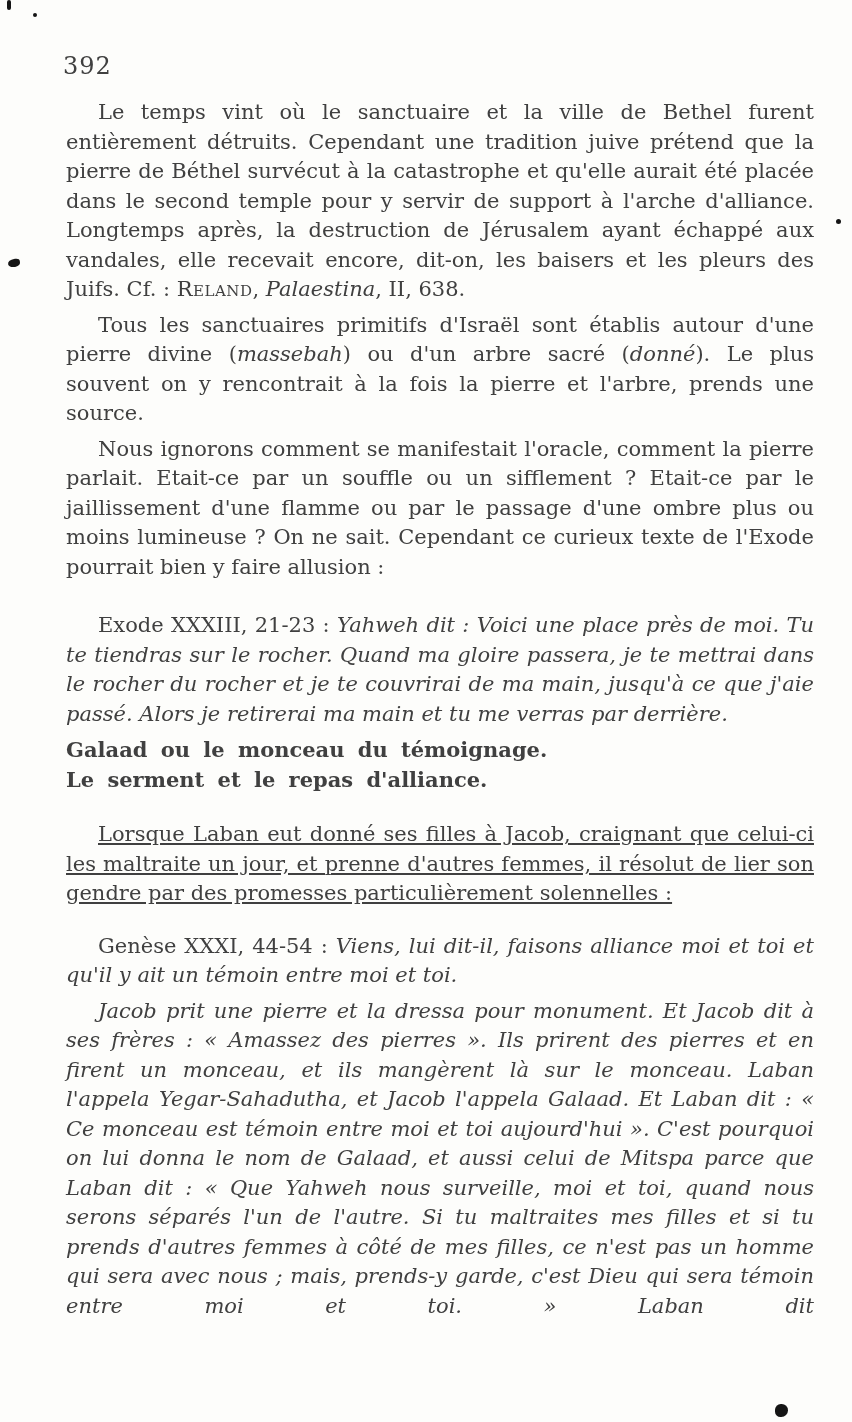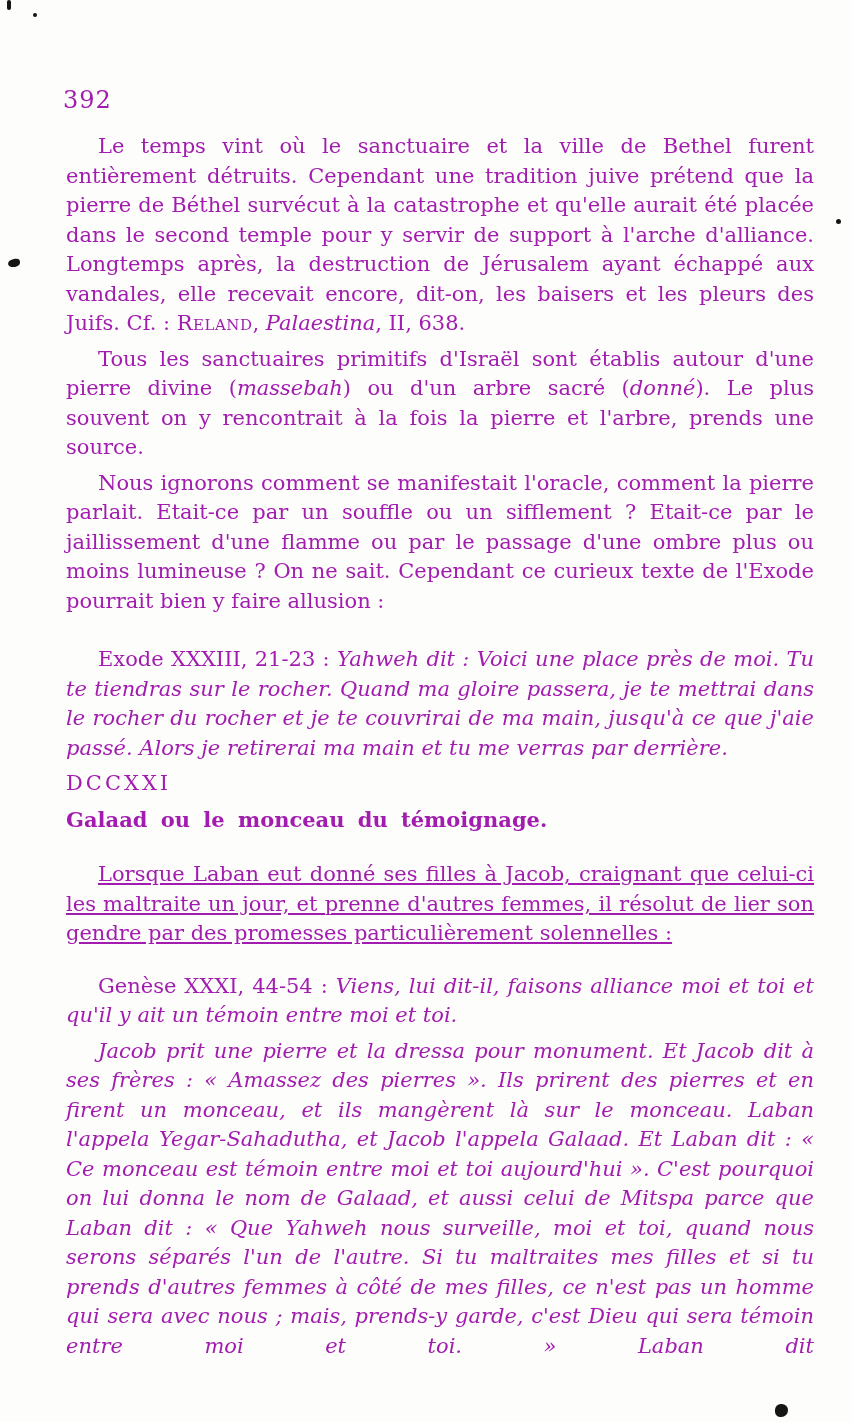--- a/index.html
+++ b/index.html
@@ -6,24 +6,24 @@
     margin: 0;
     padding: 0;
     background: #e8e8e8;
   }
   .page {
     position: relative;
     width: 852px;
     height: 1422px;
     margin: 0 auto;
     background: #fdfdfb;
-    color: #a21caf;
+    color: #404040;
     font-family: "DejaVu Serif", "Liberation Serif", serif;
     box-sizing: border-box;
-    padding: 85px 32px 0 60px;
+    padding: 51px 32px 0 60px;
     overflow: hidden;
   }
   .page-header {
     position: relative;
     height: 30px;
     margin-bottom: 17px;
     text-align: center;
   }
   .page-number {
     position: absolute;
@@ -98,23 +98,22 @@
   <main>
 
     <p class="para indent"><span class="seg-normal">Le temps vint où le sanctuaire et la ville de Bethel furent entièrement détruits. Cependant une tradition juive prétend que la pierre de Béthel survécut à la catastrophe et qu'elle aurait été placée dans le second temple pour y servir de support à l'arche d'alliance. Longtemps après, la destruction de Jérusalem ayant échappé aux vandales, elle recevait encore, dit-on, les baisers et les pleurs des Juifs. Cf. : </span><span class="seg-smallcaps">Reland</span><span class="seg-normal">, </span><span class="seg-italic">Palaestina</span><span class="seg-normal">, II, 638.</span></p>
 
     <p class="para indent"><span class="seg-normal">Tous les sanctuaires primitifs d'Israël sont établis autour d'une pierre divine (</span><span class="seg-italic">massebah</span><span class="seg-normal">) ou d'un arbre sacré (</span><span class="seg-italic">donné</span><span class="seg-normal">). Le plus souvent on y rencontrait à la fois la pierre et l'arbre, prends une source.</span></p>
 
     <p class="para indent"><span class="seg-normal">Nous ignorons comment se manifestait l'oracle, comment la pierre parlait. Etait-ce par un souffle ou un sifflement ? Etait-ce par le jaillissement d'une flamme ou par le passage d'une ombre plus ou moins lumineuse ? On ne sait. Cependant ce curieux texte de l'Exode pourrait bien y faire allusion :</span></p>
 
     <p class="para indent quote-exode"><span class="seg-normal">Exode XXXIII, 21-23 : </span><span class="seg-italic">Yahweh dit : Voici une place près de moi. Tu te tiendras sur le rocher. Quand ma gloire passera, je te mettrai dans le rocher du rocher et je te couvrirai de ma main, jusqu'à ce que j'aie passé. Alors je retirerai ma main et tu me verras par derrière.</span></p>
 
-    <p class="para section-number">DCCXXI</p>
 
-    <p class="para section-title"><span>Galaad ou le monceau du témoignage.</span><br></p>
+    <p class="para section-title"><span>Galaad ou le monceau du témoignage.</span><br><span>Le serment et le repas d'alliance.</span></p>
 
     <p class="para indent para-laban"><span class="seg-normal">Lorsque Laban eut donné ses filles à Jacob, craignant que celui-ci les maltraite un jour, et prenne d'autres femmes, il résolut de lier son gendre par des promesses particulièrement solennelles :</span></p>
 
     <p class="para indent quote-genese"><span class="seg-normal">Genèse XXXI, 44-54 : </span><span class="seg-italic">Viens, lui dit-il, faisons alliance moi et toi et qu'il y ait un témoin entre moi et toi.</span></p>
 
     <p class="para indent justify-last"><span class="seg-italic">Jacob prit une pierre et la dressa pour monument. Et Jacob dit à ses frères : « Amassez des pierres ». Ils prirent des pierres et en firent un monceau, et ils mangèrent là sur le monceau. Laban l'appela Yegar-Sahadutha, et Jacob l'appela Galaad. Et Laban dit : « Ce monceau est témoin entre moi et toi aujourd'hui ». C'est pourquoi on lui donna le nom de Galaad, et aussi celui de Mitspa parce que Laban dit : « Que Yahweh nous surveille, moi et toi, quand nous serons séparés l'un de l'autre. Si tu maltraites mes filles et si tu prends d'autres femmes à côté de mes filles, ce n'est pas un homme qui sera avec nous ; mais, prends-y garde, c'est Dieu qui sera témoin entre moi et toi. » Laban dit</span></p>
 
   </main>
 </div>
 

